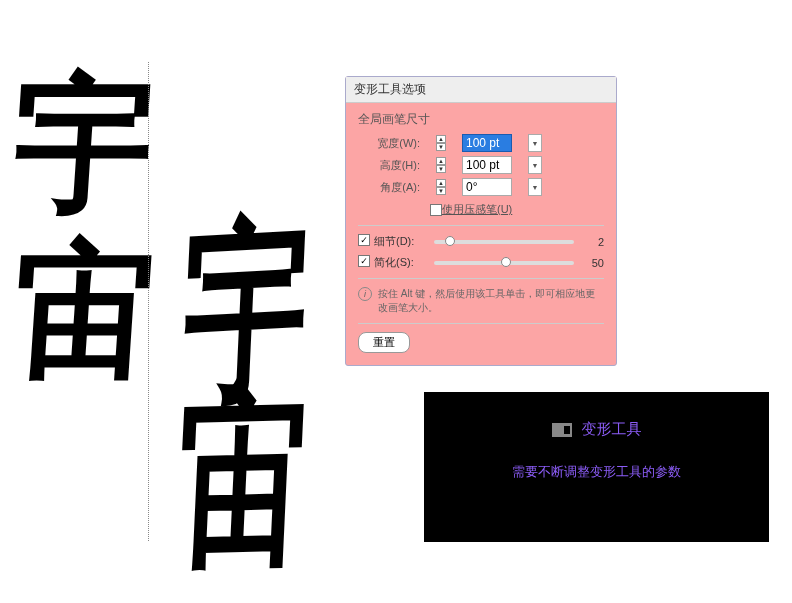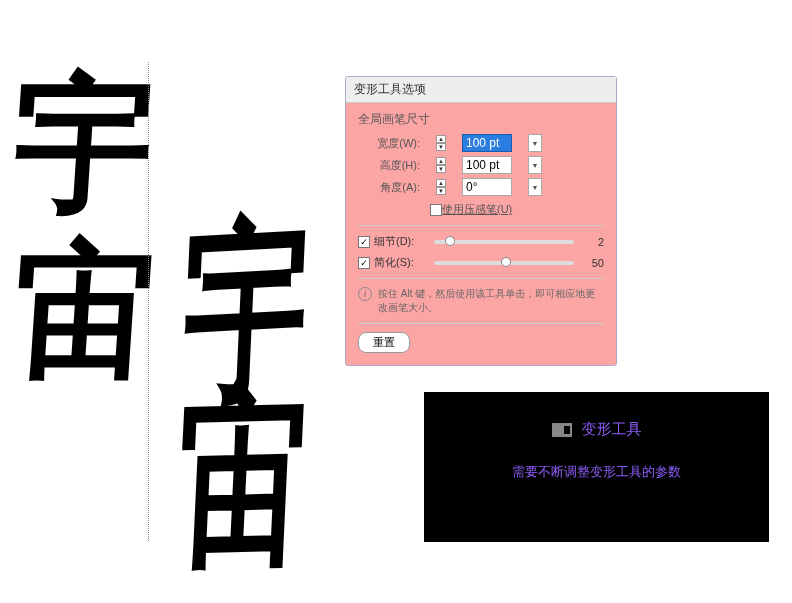--- a/index.html
+++ b/index.html
@@ -124,21 +124,21 @@
   .hr { border-top: 1px solid #ccc; margin: 8px 0; }
   .slider-row {
     display: flex;
     align-items: center;
     gap: 6px;
     font-size: 11px;
     margin: 6px 0;
   }
   .slider-row .sl-label {
     display: flex;
-    align-items: center;
+    align-items: flex-start;
     gap: 4px;
     width: 70px;
   }
   .slider {
     flex: 1;
     height: 4px;
     background: #ddd;
     border-radius: 2px;
     position: relative;
     cursor: pointer;

